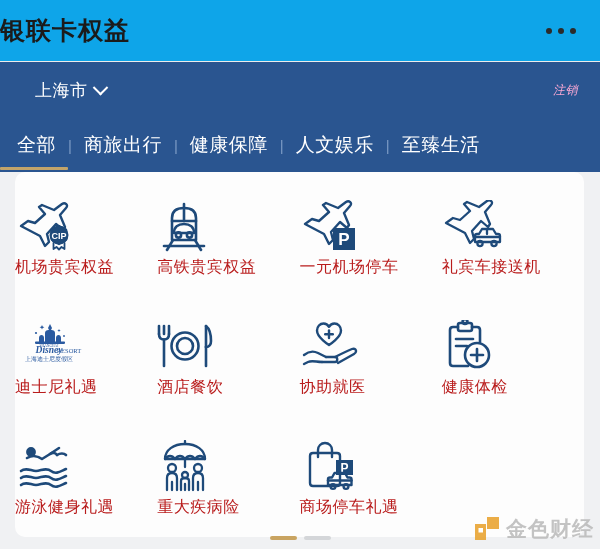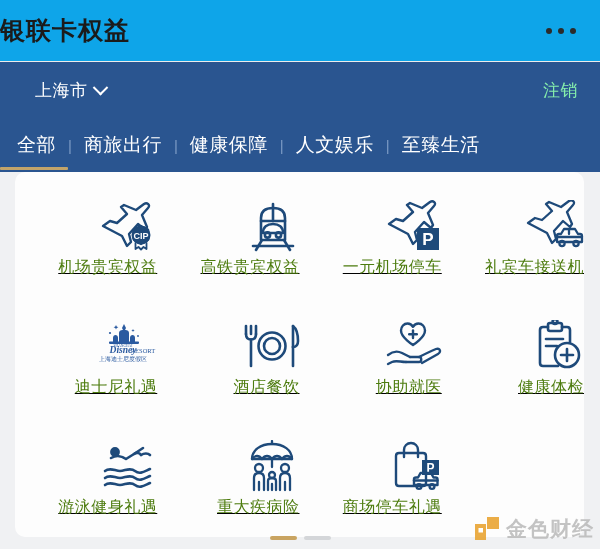--- a/index.html
+++ b/index.html
@@ -77,24 +77,25 @@
   }
   .chev {
     display: inline-block;
     width: 9px;
     height: 9px;
     border-right: 2px solid #ffffff;
     border-bottom: 2px solid #ffffff;
     transform: rotate(45deg) translate(-2px,-2px);
   }
   .logout {
-    color: #86efac;
-    font-size: 17px;
+    color: #f9a8d4;
+    font-size: 12px;
     cursor: pointer;
     letter-spacing: 0.5px;
+    font-style: italic;
   }
   .tabs {
     display: flex;
     align-items: center;
     height: 54px;
     padding: 0 8px 0 8px;
     box-sizing: border-box;
   }
   .tab {
     color: #ffffff;
@@ -144,36 +145,35 @@
     grid-template-columns: repeat(4, 1fr);
     grid-template-rows: repeat(3, 1fr);
     width: 100%;
     height: 100%;
     padding-top: 6px;
     box-sizing: border-box;
   }
   .cell {
     display: flex;
     flex-direction: column;
-    align-items: flex-end;
+    align-items: flex-start;
     justify-content: center;
     cursor: pointer;
     gap: 2px;
-    text-decoration: underline;
   }
   .cell-icon {
     height: 58px;
     display: flex;
     align-items: center;
     justify-content: center;
   }
   .cell-icon svg { display: block; }
   .cell-label {
     font-size: 16px;
-    color: #4d7c0f;
+    color: #b91c1c;
     letter-spacing: 0.5px;
     white-space: nowrap;
   }
 
   
   .pager {
     position: absolute;
     left: 0;
     right: 0;
     bottom: 9px;

